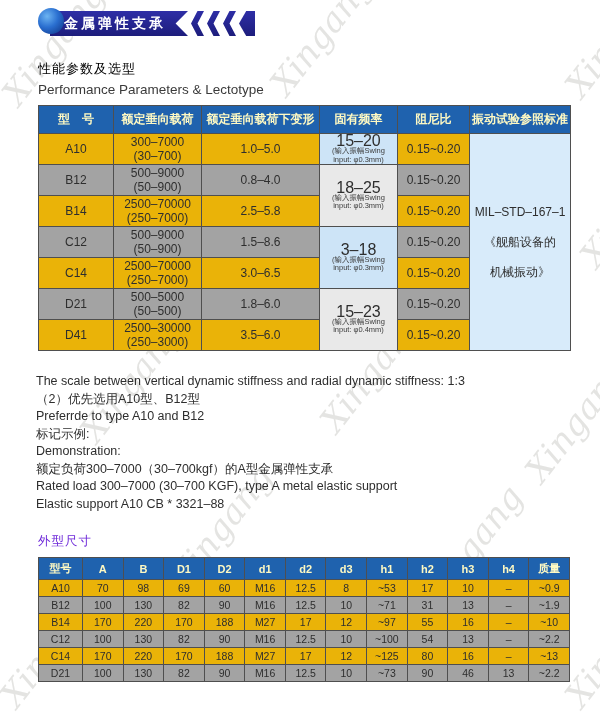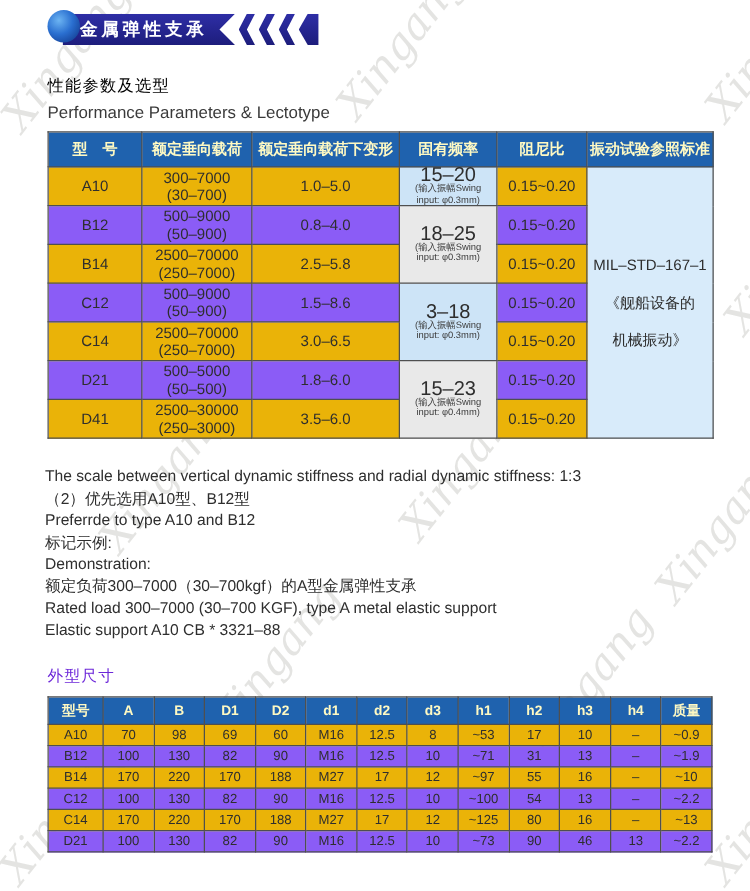--- a/index.html
+++ b/index.html
@@ -44,21 +44,21 @@
   
   .sec1 { margin: 24px 0 8px 38px; }
   .sec1-zh { font-size: 13px; color: #000000; letter-spacing: 1px; }
   .sec1-en { font-size: 13.5px; color: #3a3a3a; margin-top: 4px; }
 
   
   table { border-collapse: collapse; margin-left: 38px; table-layout: fixed; }
   th, td { border: 1px solid #4f4f4f; text-align: center; vertical-align: middle; }
   th { background: #1f62ae; color: #fef9c3; font-weight: bold; }
   .row-blue td { background: #eab308; }
-  .row-gray td { background: #8b5cf6; }
+  .row-gray td { background: #a3a3a3; }
   td.tone-blue { background: #cde4f7 !important; }
   td.tone-gray { background: #e9e9e9 !important; }
   td.standard-cell { background: #d8ebfa !important; }
 
   
   #t1 { width: 532px; }
   #t1 th { height: 28px; font-size: 12px; }
   #t1 td { height: 31px; font-size: 12px; color: #2e2e2e; }
   #t1 .load-line { line-height: 14px; }
   #t1 .freq-val { font-size: 16px; line-height: 13px; }

